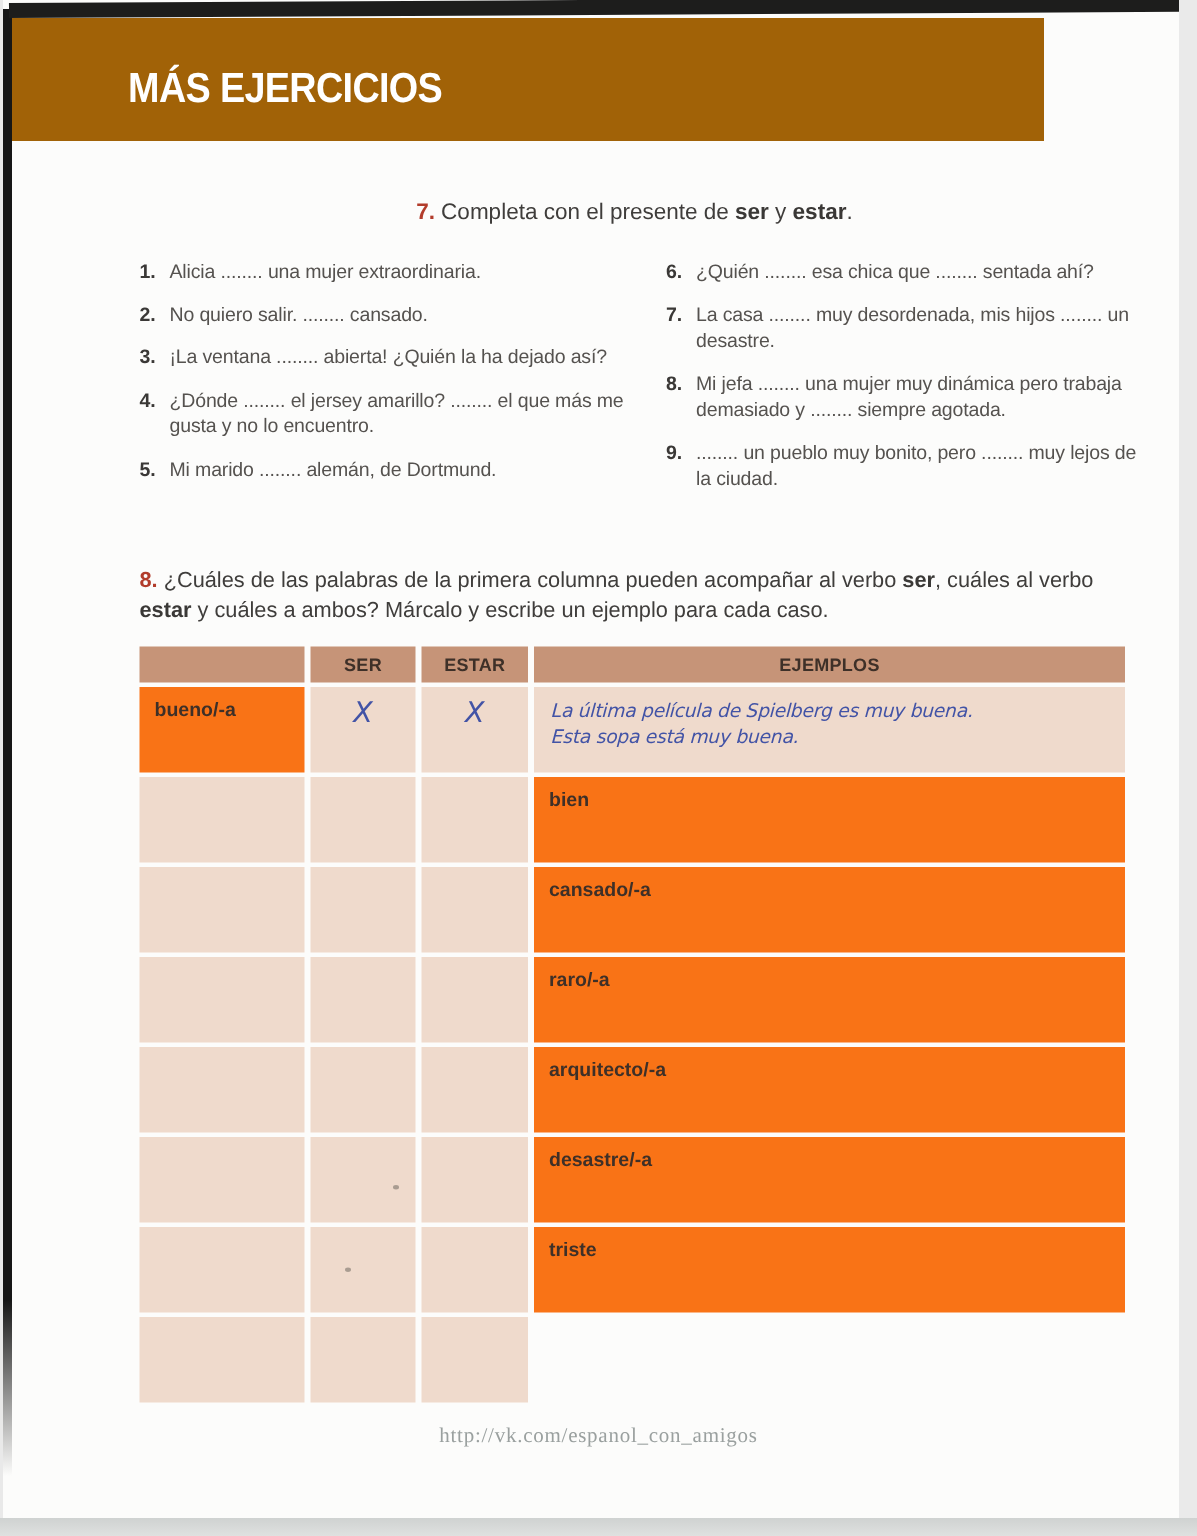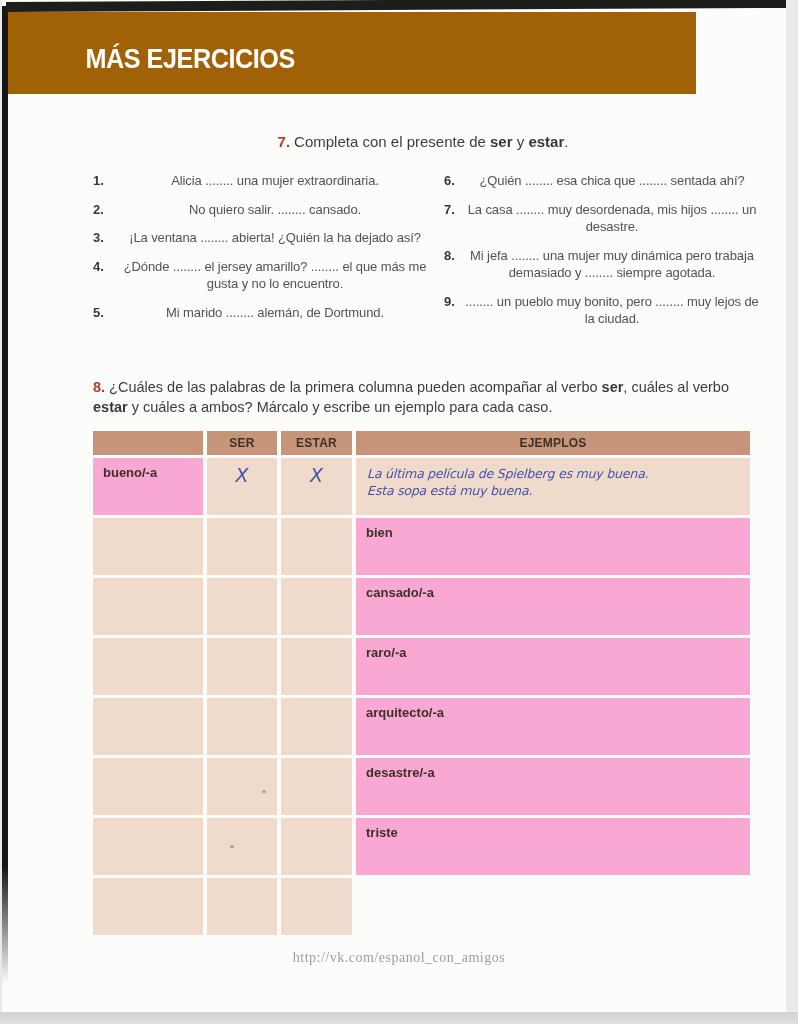--- a/index.html
+++ b/index.html
@@ -23,28 +23,28 @@
   .ex7-heading{left:93px;top:133px;width:660px;text-align:center;}
   .ex8-heading{left:93px;top:377px;width:652px;font-size:14.5px;line-height:20px;}
   .ex-num{color:#b23c2b;font-weight:bold;margin-right:4px;}
   .ex-heading b{color:#3a3836;}
   
   .cols{position:absolute;left:93px;top:172px;width:667px;display:flex;}
   .colL{width:344px;}
   .colR{width:316px;margin-left:7px;}
   .item{display:flex;margin-bottom:11px;font-size:13px;line-height:17.5px;color:#55524f;}
   .inum{width:20px;flex:0 0 20px;font-weight:bold;color:#3a3836;}
-  .itext{flex:1;letter-spacing:-0.1px;text-align:center;}
+  .itext{flex:1;letter-spacing:-0.1px;}
   
   .sertable{position:absolute;left:93px;top:431px;width:657px;display:grid;
         grid-template-columns:110px 70px 71px 1fr;
         grid-template-rows:24px repeat(8,57px);gap:3px 4px;}
   .th{background:#c69478;font-size:12px;font-weight:bold;color:#3e3028;
         display:flex;align-items:center;justify-content:center;letter-spacing:0.2px;}
-  .rowlabel{background:#f9a8d4;font-size:13px;font-weight:bold;color:#3e3028;
+  .rowlabel{background:#f97316;font-size:13px;font-weight:bold;color:#3e3028;
         padding:7px 0 0 10px;box-sizing:border-box;}
   .cell{background:#efdacc;box-sizing:border-box;}
   .xcell{display:flex;align-items:flex-start;justify-content:center;padding-top:6px;}
   .xmark{font-family:"DejaVu Sans",sans-serif;font-style:italic;font-size:19px;color:#4253a6;}
   .excell{padding:7px 0 0 12px;}
   .hand{font-family:"DejaVu Sans",sans-serif;font-style:italic;font-size:12.5px;
         line-height:17px;color:#4253a6;letter-spacing:-0.2px;transform:skewX(-4deg);
         transform-origin:left;}
   .speck{position:absolute;width:4px;height:3px;background:#8c8278;border-radius:50%;opacity:0.7;}
   

